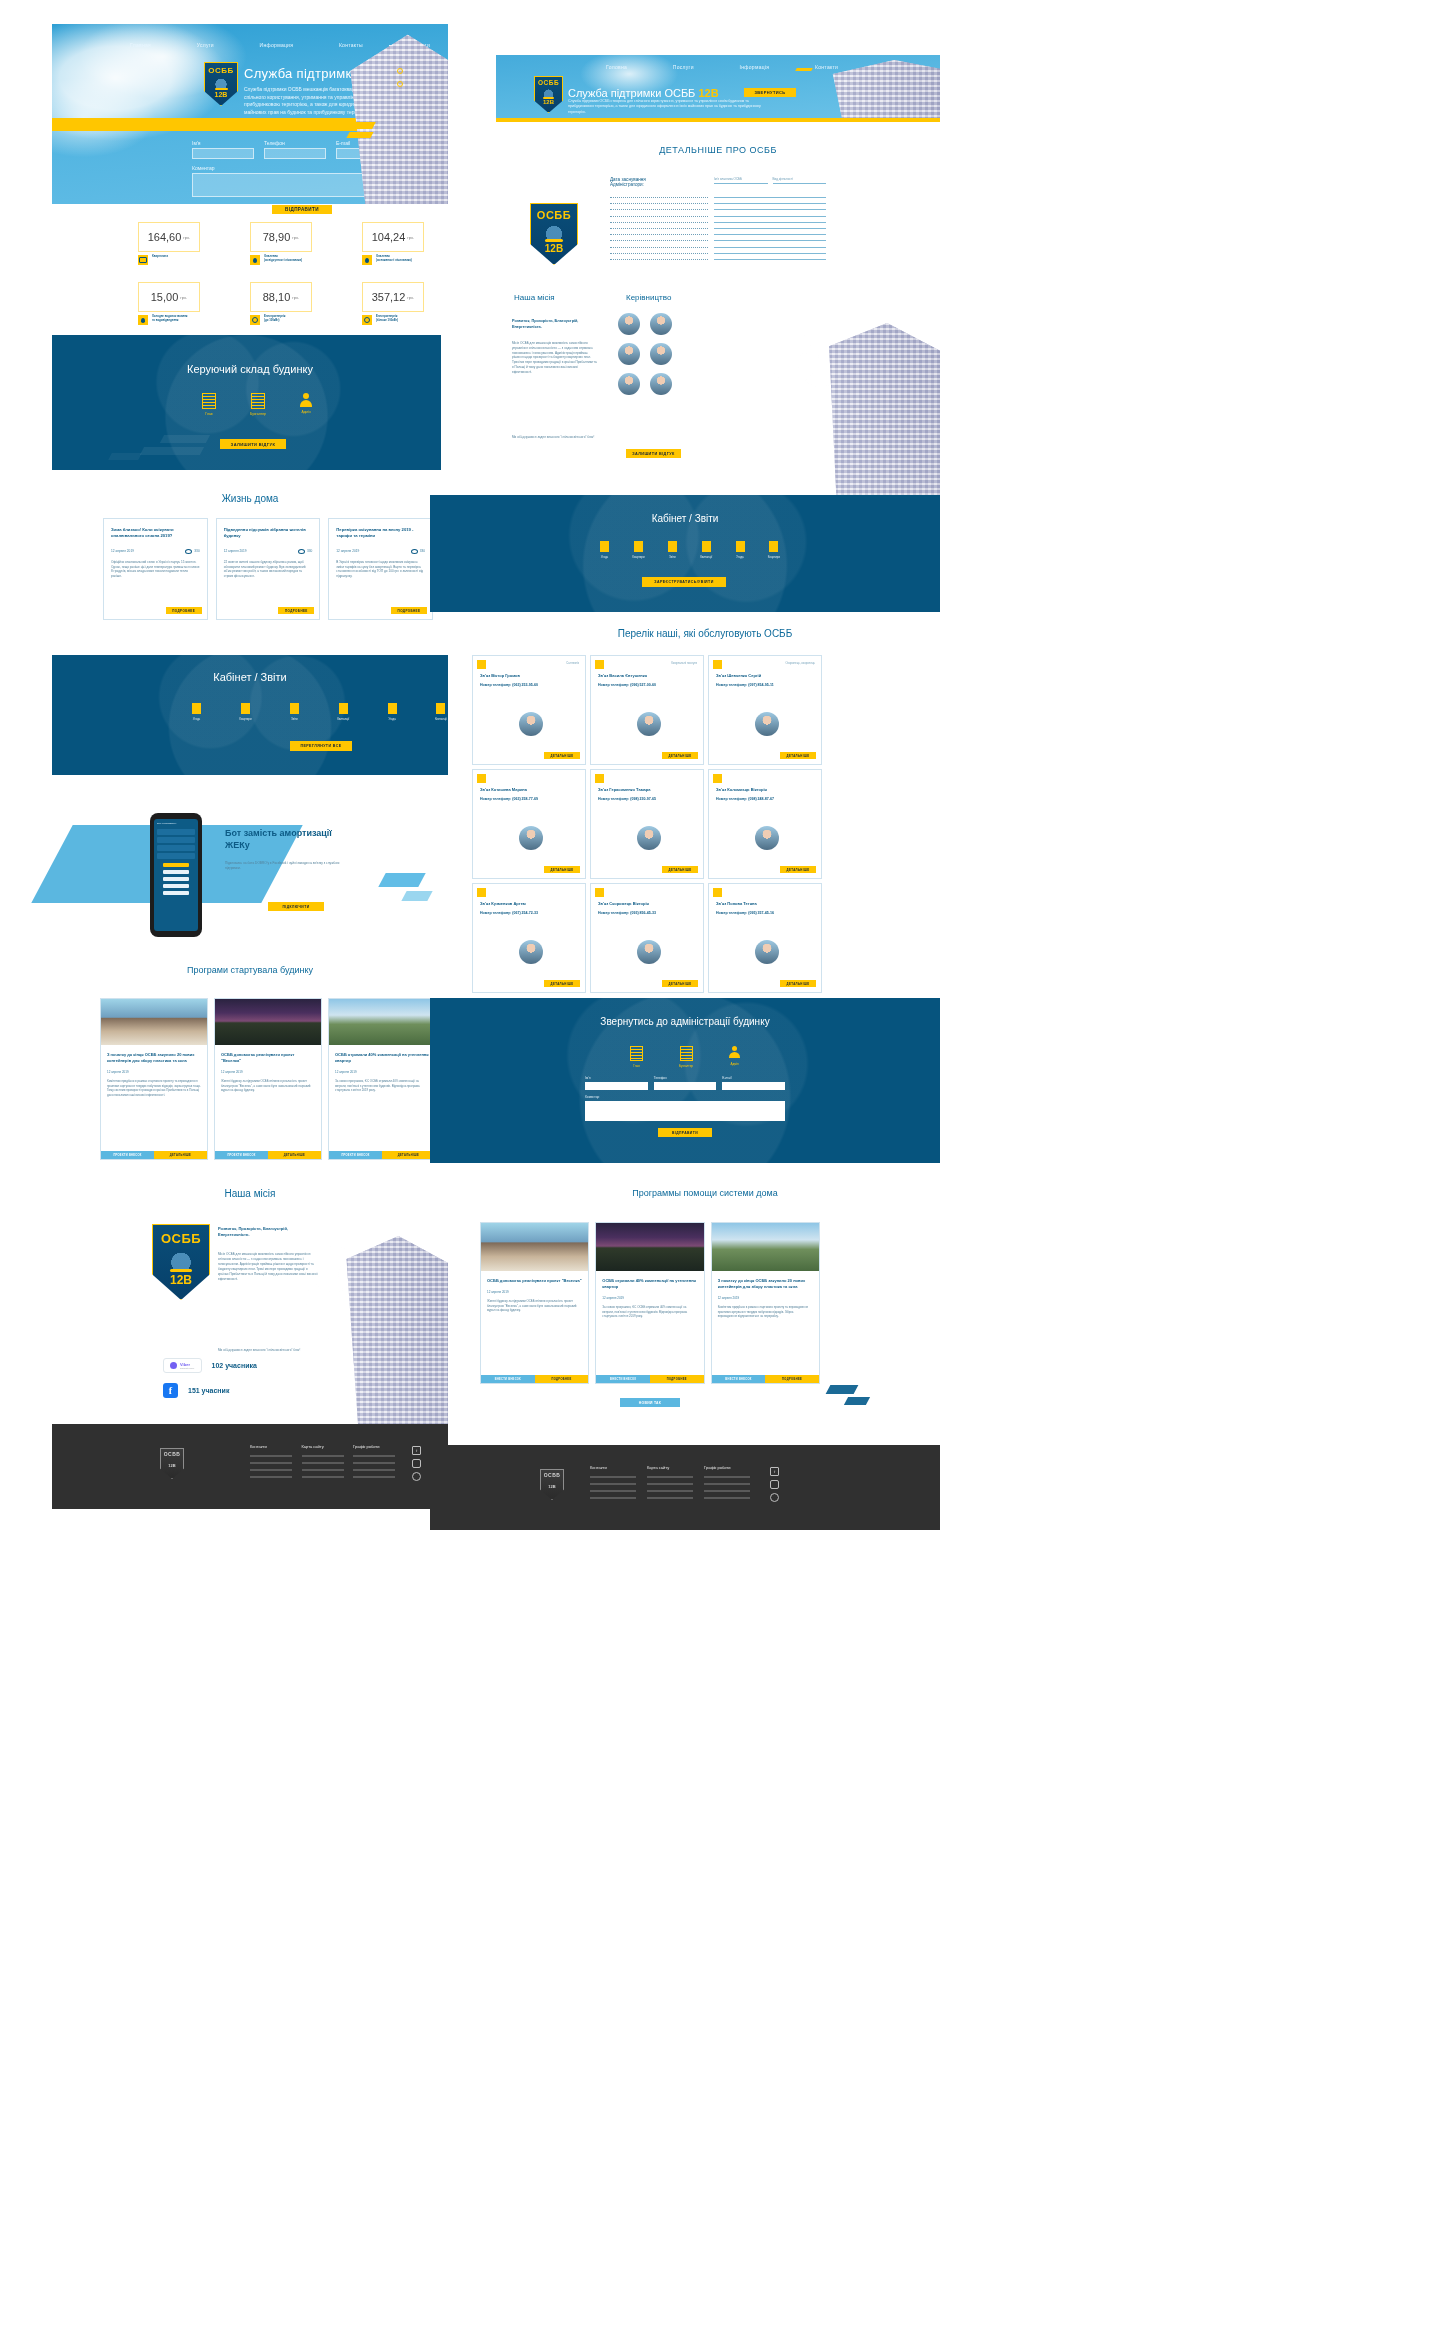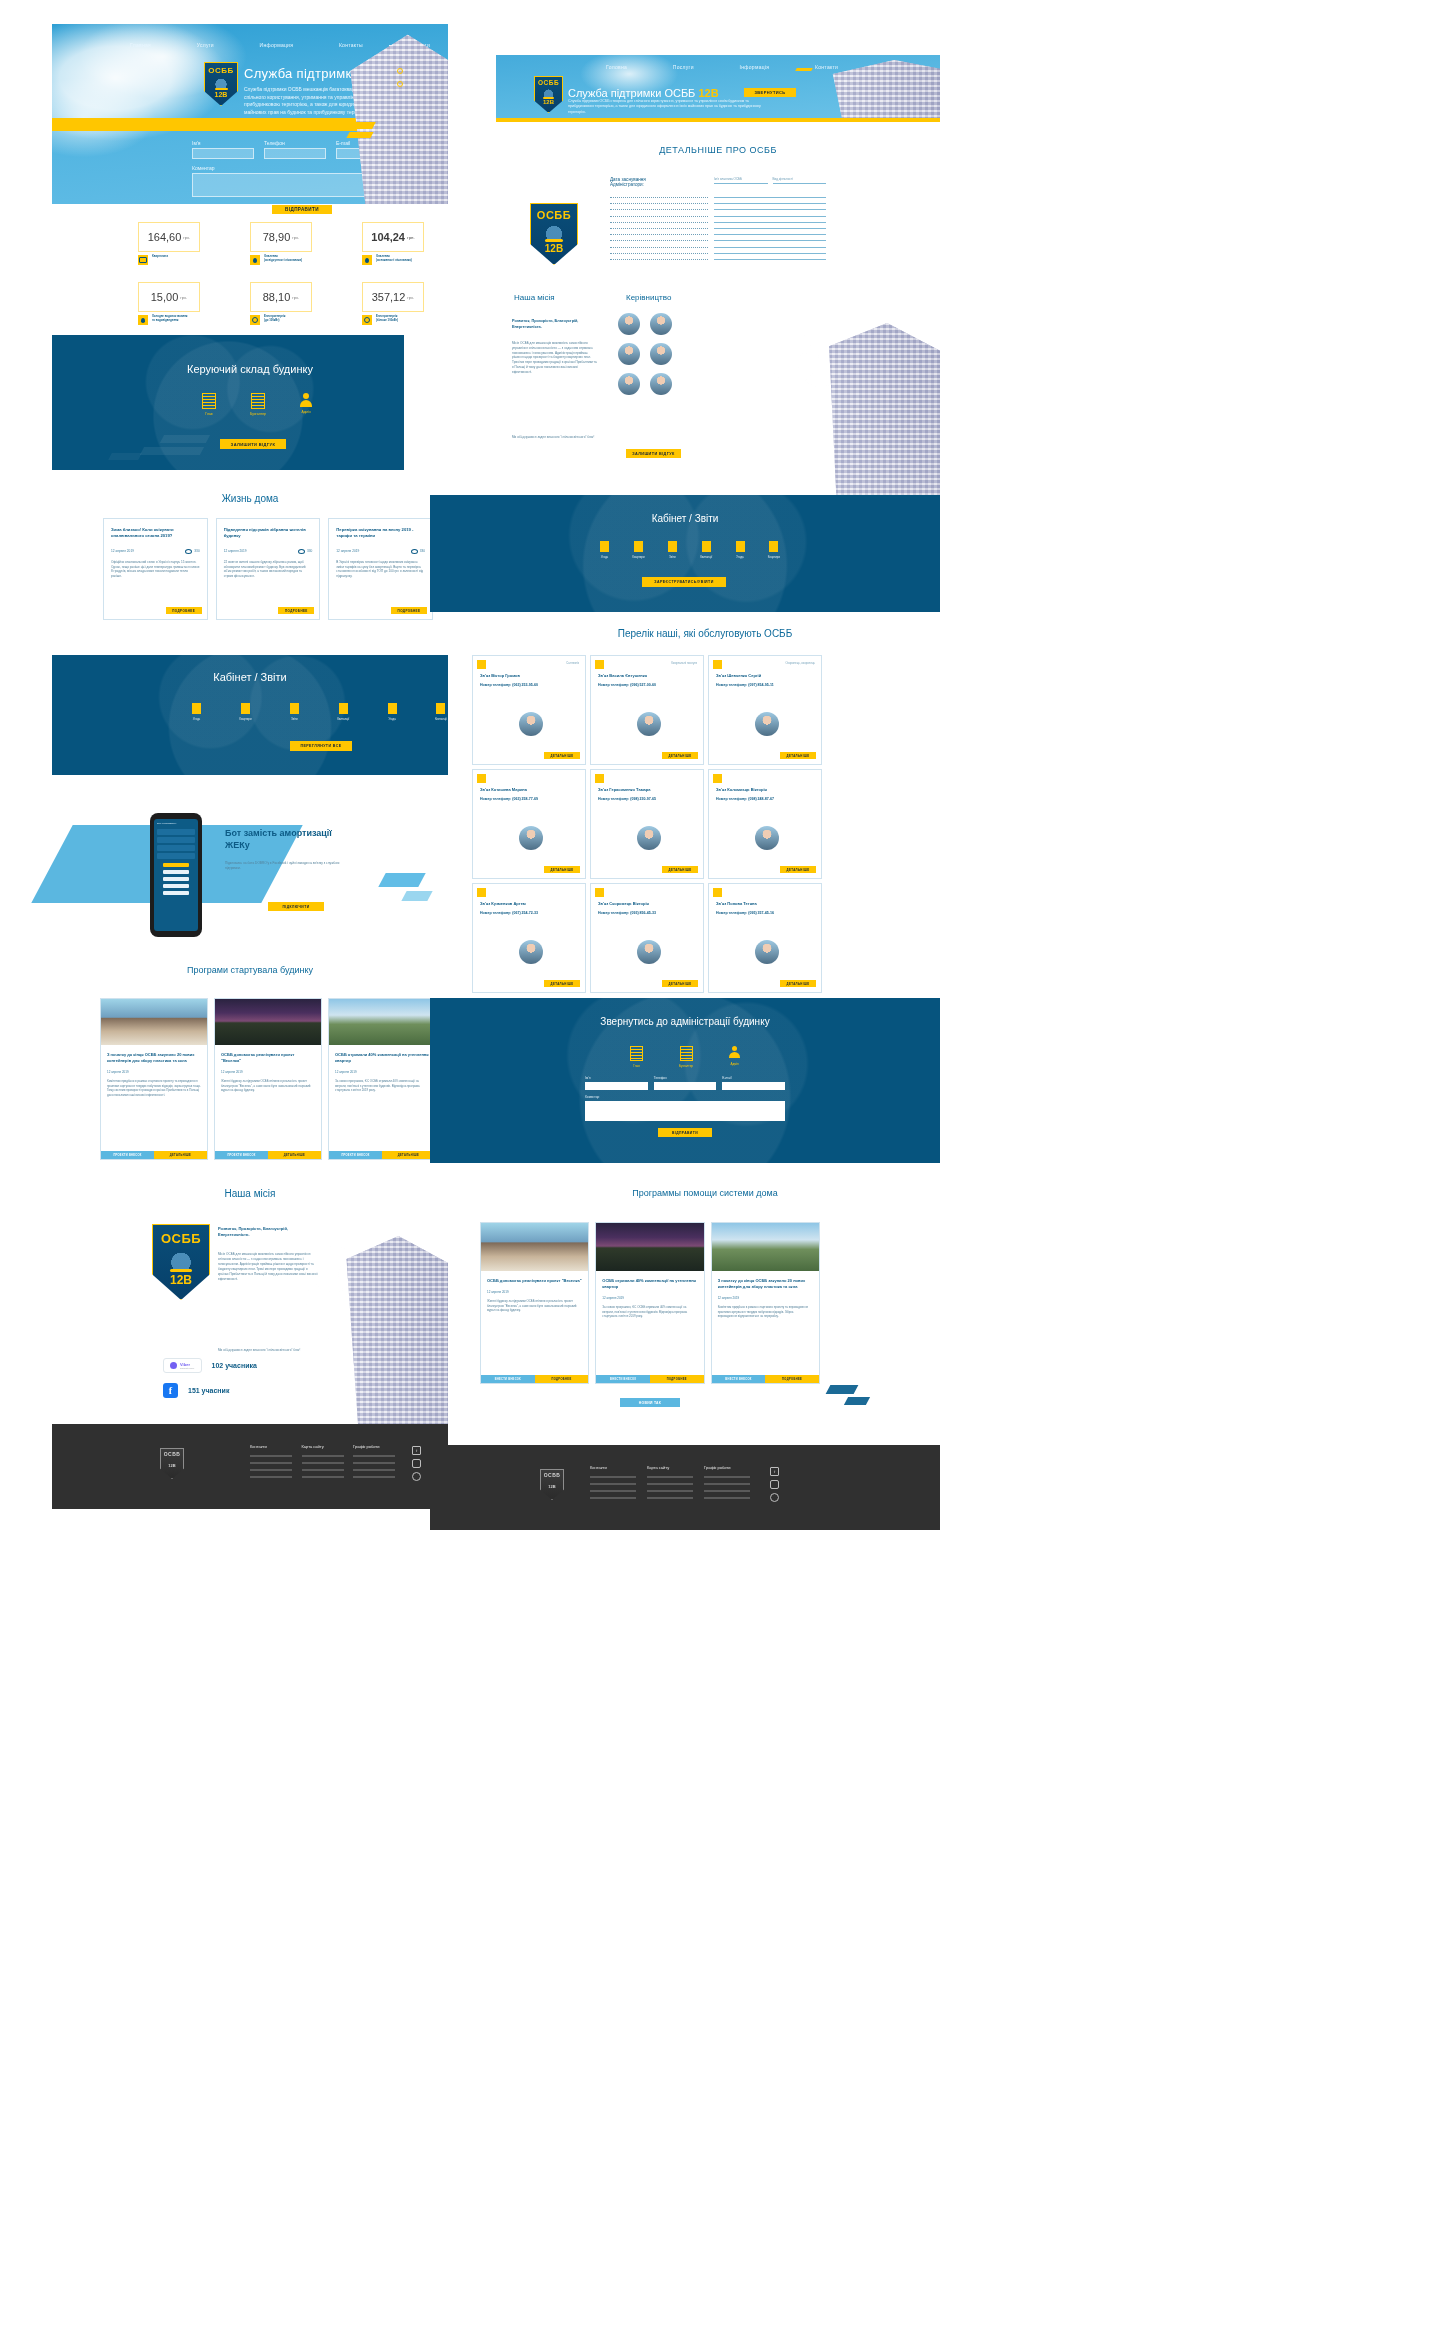--- a/index.html
+++ b/index.html
@@ -318,21 +318,21 @@
         <div style="display:flex;gap:4px;margin-top:3px;align-items:flex-start;">
           <div class="yellow" style="width:10px;height:10px;display:flex;align-items:center;justify-content:center;">
             <div style="width:4px;height:5px;background:#06547e;border-radius:50% 50% 50% 50%/60% 60% 40% 40%;"></div>
           </div>
           <div style="font-size:2.8px;color:#0d5b86;font-weight:700;white-space:pre-line;line-height:1.4;">Опалення
 (за відсутності лічильника)</div>
         </div>
       </div>
 
       <div style="width:62px;">
-        <div class="card center" style="height:28px;display:flex;align-items:center;justify-content:center;border-color:#FFE38A;font-weight:bold;">
+        <div class="card center" style="height:28px;display:flex;align-items:center;justify-content:center;border-color:#FFE38A;">
           <span style="font-size:11px;color:#3b3b3b;">104,24</span>
           <span style="font-size:4px;color:#7a7a7a;margin-left:2px;">грн.</span>
         </div>
         <div style="display:flex;gap:4px;margin-top:3px;align-items:flex-start;">
           <div class="yellow" style="width:10px;height:10px;display:flex;align-items:center;justify-content:center;">
             <div style="width:4px;height:5px;background:#06547e;border-radius:50% 50% 50% 50%/60% 60% 40% 40%;"></div>
           </div>
           <div style="font-size:2.8px;color:#0d5b86;font-weight:700;white-space:pre-line;line-height:1.4;">Опалення
 (за наявності лічильника)</div>
         </div>
@@ -378,21 +378,21 @@
           <div class="yellow" style="width:10px;height:10px;display:flex;align-items:center;justify-content:center;">
             <div style="width:4px;height:4px;border:.8px solid #06547e;border-radius:50%;"></div>
           </div>
           <div style="font-size:2.8px;color:#0d5b86;font-weight:700;white-space:pre-line;line-height:1.4;">Електроенергія
 (більше 100кВт)</div>
         </div>
       </div>
     </div>
   </div>
 
-  <div class="abs darkblue treebg" style="left:52px;top:335px;width:352px;height:135px;overflow:hidden;">
+  <div class="abs darkblue treebg" style="left:52px;top:335px;width:389px;height:135px;overflow:hidden;">
     <div class="abs center" style="left:0;top:28px;width:396px;font-size:11px;color:#fff;">Керуючий склад будинку</div>
     <div class="abs" style="left:150px;top:58px;width:110px;display:flex;justify-content:space-between;">
       <div class="center">
         <div style="width:12px;height:14px;margin:0 auto;border:1.4px solid #FFC600;
              background:repeating-linear-gradient(180deg,transparent 0 2px,#FFC600 2px 3px);"></div>
         <div style="font-size:3.4px;color:#FFC600;margin-top:3px;">Глав</div>
       </div>
       <div class="center">
         <div style="width:12px;height:14px;margin:0 auto;border:1.4px solid #FFC600;
              background:repeating-linear-gradient(180deg,transparent 0 2px,#FFC600 2px 3px);"></div>

